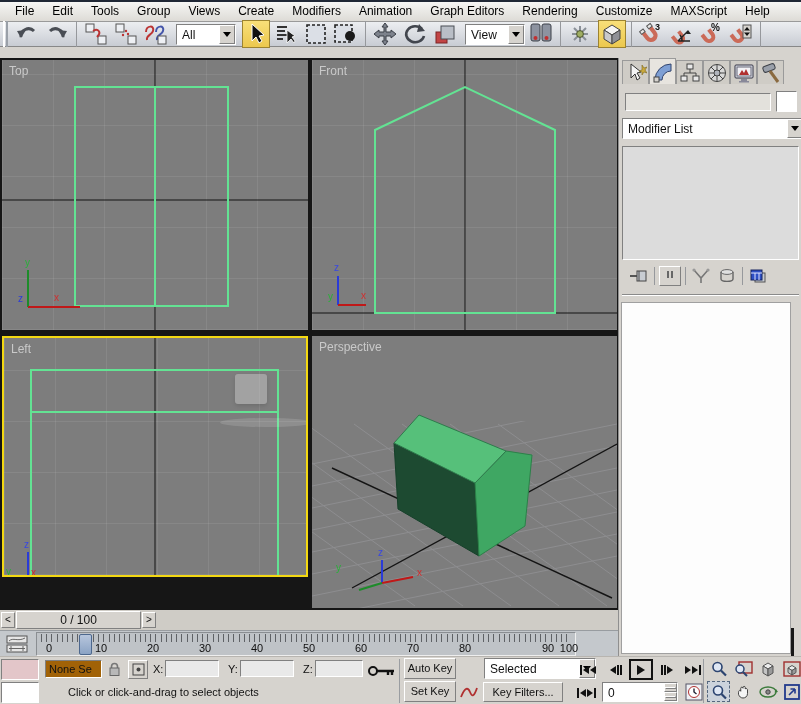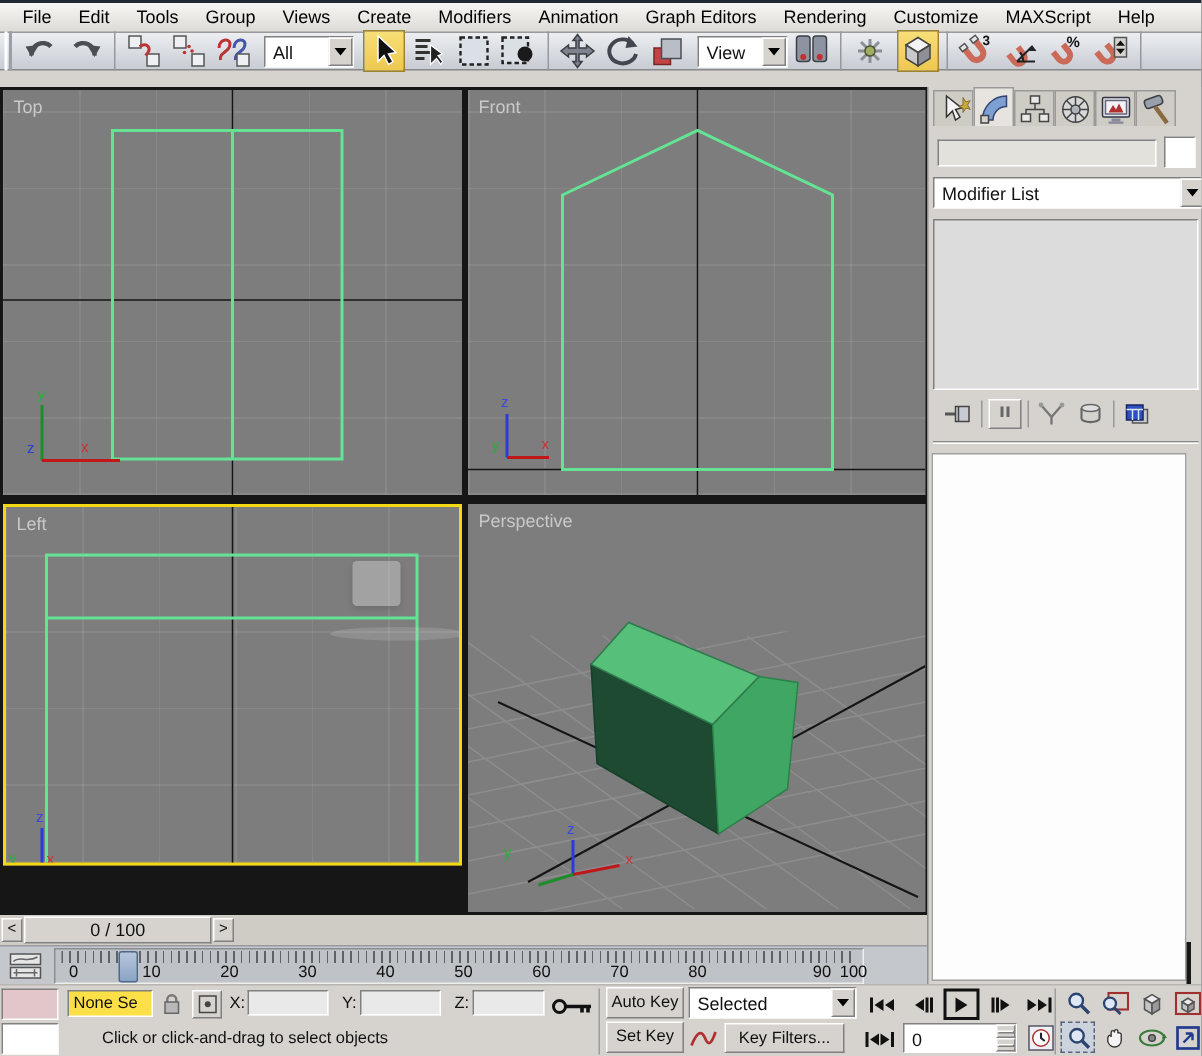--- a/index.html
+++ b/index.html
@@ -94,21 +94,21 @@
                 border:1px solid #a0a0a0; }
   .cp-scrollnub { position:absolute; left:172px; top:570px; width:3px; height:28px; background:#181818; }
 
   
   .statusbar { position:absolute; left:0; top:656px; width:801px; height:48px;
                background:#d6d3ce; border-top:1px solid #b8b5b0; font-size:11px; }
   .sunken { border:1px solid; border-color:#808080 #fff #fff #808080; }
   .raised { border:1px solid; border-color:#fff #808080 #808080 #fff; }
   .listener-pink { position:absolute; left:1px; top:2px; width:38px; height:21px; background:#e3c6c9; }
   .listener-white{ position:absolute; left:1px; top:25px; width:38px; height:21px; background:#fff; }
-  .sel-field { position:absolute; left:45px; top:3px; width:57px; height:18px; background:#fde047;
+  .sel-field { position:absolute; left:45px; top:3px; width:57px; height:18px; background:#a16207;
                padding:2px 3px; overflow:hidden; white-space:nowrap; }
   .ico-btn { position:absolute; display:flex; align-items:center; justify-content:center; }
   .coord-label { position:absolute; top:6px; }
   .coord-field { position:absolute; top:3px; height:17px; background:#e9e9e9; }
   .prompt { position:absolute; left:68px; top:29px; color:#111; }
   .sb-btn { position:absolute; background:#d6d3ce; text-align:center; font-size:11px; }
   .tri-r { width:0; height:0; border-top:5px solid transparent; border-bottom:5px solid transparent; border-left:8px solid #111; }
   .tri-l { width:0; height:0; border-top:5px solid transparent; border-bottom:5px solid transparent; border-right:8px solid #111; }
   .tri-r.sm { border-top-width:4px; border-bottom-width:4px; border-left-width:6px; }
   .tri-l.sm { border-top-width:4px; border-bottom-width:4px; border-right-width:6px; }
@@ -556,21 +556,21 @@
       </svg>
     </div>
 
     <div class="prompt">Click or click-and-drag to select objects</div>
 
     <div class="vsep" style="left:399px;"></div>
 
     <div class="sb-btn raised" style="left:404px; top:1px; width:52px; height:21px; line-height:19px;">Auto Key</div>
     <div class="sb-btn raised" style="left:404px; top:24px; width:52px; height:21px; line-height:19px;">Set Key</div>
 
-    <div class="combo" style="position:absolute; left:459px; top:1px; width:112px;">
+    <div class="combo" style="position:absolute; left:484px; top:1px; width:112px;">
       <div class="val" style="flex:1;">Selected</div>
       <div class="drop">
         <div class="arrow-dn"></div>
       </div>
     </div>
     <div class="ico-btn" style="left:459px; top:25px; width:20px; height:20px;">
       <svg width="18" height="16" viewBox="0 0 18 16">
         <path d="M1 13 C5 3,8 3,10 8 S14 13,17 4" fill="none" stroke="#b03030" stroke-width="1.8"></path>
       </svg>
     </div>

